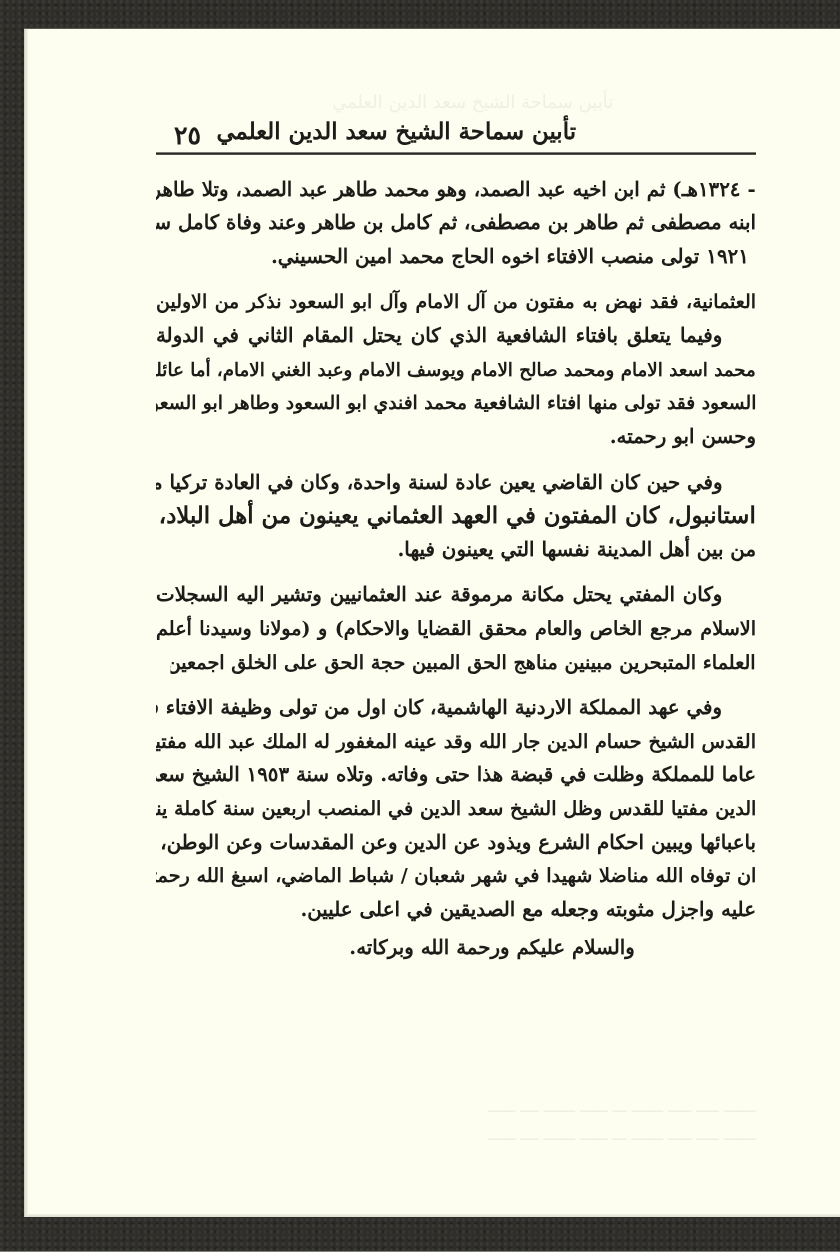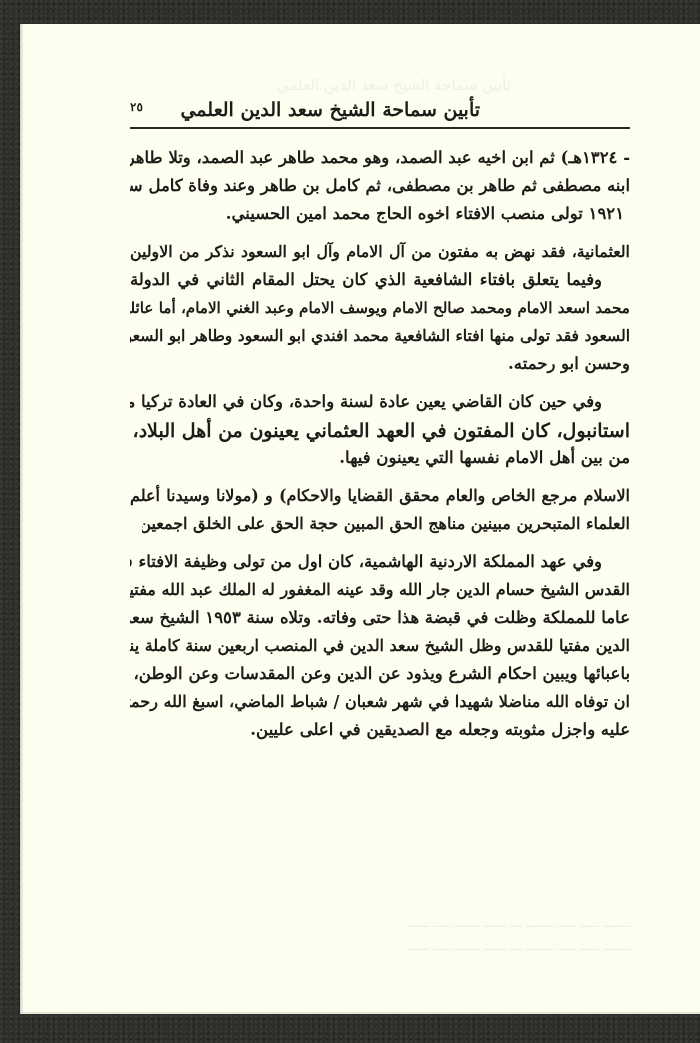--- a/index.html
+++ b/index.html
@@ -47,23 +47,23 @@
       position: absolute;
       right: 150px;
       top: 2px;
       font-size: 19px;
       font-weight: bold;
       color: #1e1c18;
       white-space: nowrap;
     }
     .page-number {
       position: absolute;
-      left: 0;
+      left: 15px;
       top: 4px;
-      font-size: 12px;
+      font-size: 21px;
       font-weight: bold;
       color: #1e1c18;
     }
     .header-rule {
       position: absolute;
       left: 130px;
       top: 127px;
       width: 500px;
       height: 0;
       border-top: 2px solid #2a2824;
@@ -130,37 +130,39 @@
     <div class="line indent">وفيما يتعلق بافتاء الشافعية الذي كان يحتل المقام الثاني في الدولة</div>
     <div class="line" style="font-size:15.2px;">محمد اسعد الامام ومحمد صالح الامام ويوسف الامام وعبد الغني الامام، أما عائلة ابو</div>
     <div class="line" style="font-size:15.6px;">السعود فقد تولى منها افتاء الشافعية محمد افندي ابو السعود وطاهر ابو السعود</div>
     <div class="line last">وحسن ابو رحمته.</div>
   </div>
   <div class="para-gap"></div>
 
   <div>
     <div class="line indent">وفي حين كان القاضي يعين عادة لسنة واحدة، وكان في العادة تركيا من</div>
     <div class="line" style="font-size:19px;">استانبول، كان المفتون في العهد العثماني يعينون من أهل البلاد، وقدر الامكان</div>
-    <div class="line last">من بين أهل الامام نفسها التي يعينون فيها.</div>
+    <div class="line last">من بين أهل المدينة نفسها التي يعينون فيها.</div>
   </div>
   <div class="para-gap"></div>
 
   <div>
+    <div class="line indent">وكان المفتي يحتل مكانة مرموقة عند العثمانيين وتشير اليه السجلات</div>
     <div class="line" style="font-size:16px;">الاسلام مرجع الخاص والعام محقق القضايا والاحكام) و (مولانا وسيدنا أعلم</div>
     <div class="line last" style="font-size:16px;">العلماء المتبحرين مبينين مناهج الحق المبين حجة الحق على الخلق اجمعين).</div>
   </div>
   <div class="para-gap"></div>
 
   <div>
     <div class="line indent">وفي عهد المملكة الاردنية الهاشمية، كان اول من تولى وظيفة الافتاء في</div>
     <div class="line" style="font-size:16px;">القدس الشيخ حسام الدين جار الله وقد عينه المغفور له الملك عبد الله مفتيا</div>
     <div class="line">عاما للمملكة وظلت في قبضة هذا حتى وفاته. وتلاه سنة ١٩٥٣ الشيخ سعد</div>
     <div class="line" style="font-size:16px;">الدين مفتيا للقدس وظل الشيخ سعد الدين في المنصب اربعين سنة كاملة ينهض</div>
     <div class="line">باعبائها ويبين احكام الشرع ويذود عن الدين وعن المقدسات وعن الوطن، الى</div>
     <div class="line" style="font-size:16px;">ان توفاه الله مناضلا شهيدا في شهر شعبان / شباط الماضي، اسبغ الله رحمته</div>
     <div class="line last">عليه واجزل مثوبته وجعله مع الصديقين في اعلى عليين.</div>
   </div>
   <div style="height:4px"></div>
 
+  <div class="closing">والسلام عليكم ورحمة الله وبركاته.</div>
 </div>
 
 <div class="ghost" style="left:130px; top:915px; width:500px; font-size:13px;">ـــــــ ـــــ ـــــ ـــــــ ـــ ــــــ ـــــــ ــــ ــــــ</div>
 <div class="ghost" style="left:130px; top:938px; width:500px; font-size:13px;">ـــــــ ـــــ ـــــ ـــــــ ـــ ــــــ ـــــــ ــــ ــــــ</div>
 
 </body></html>

